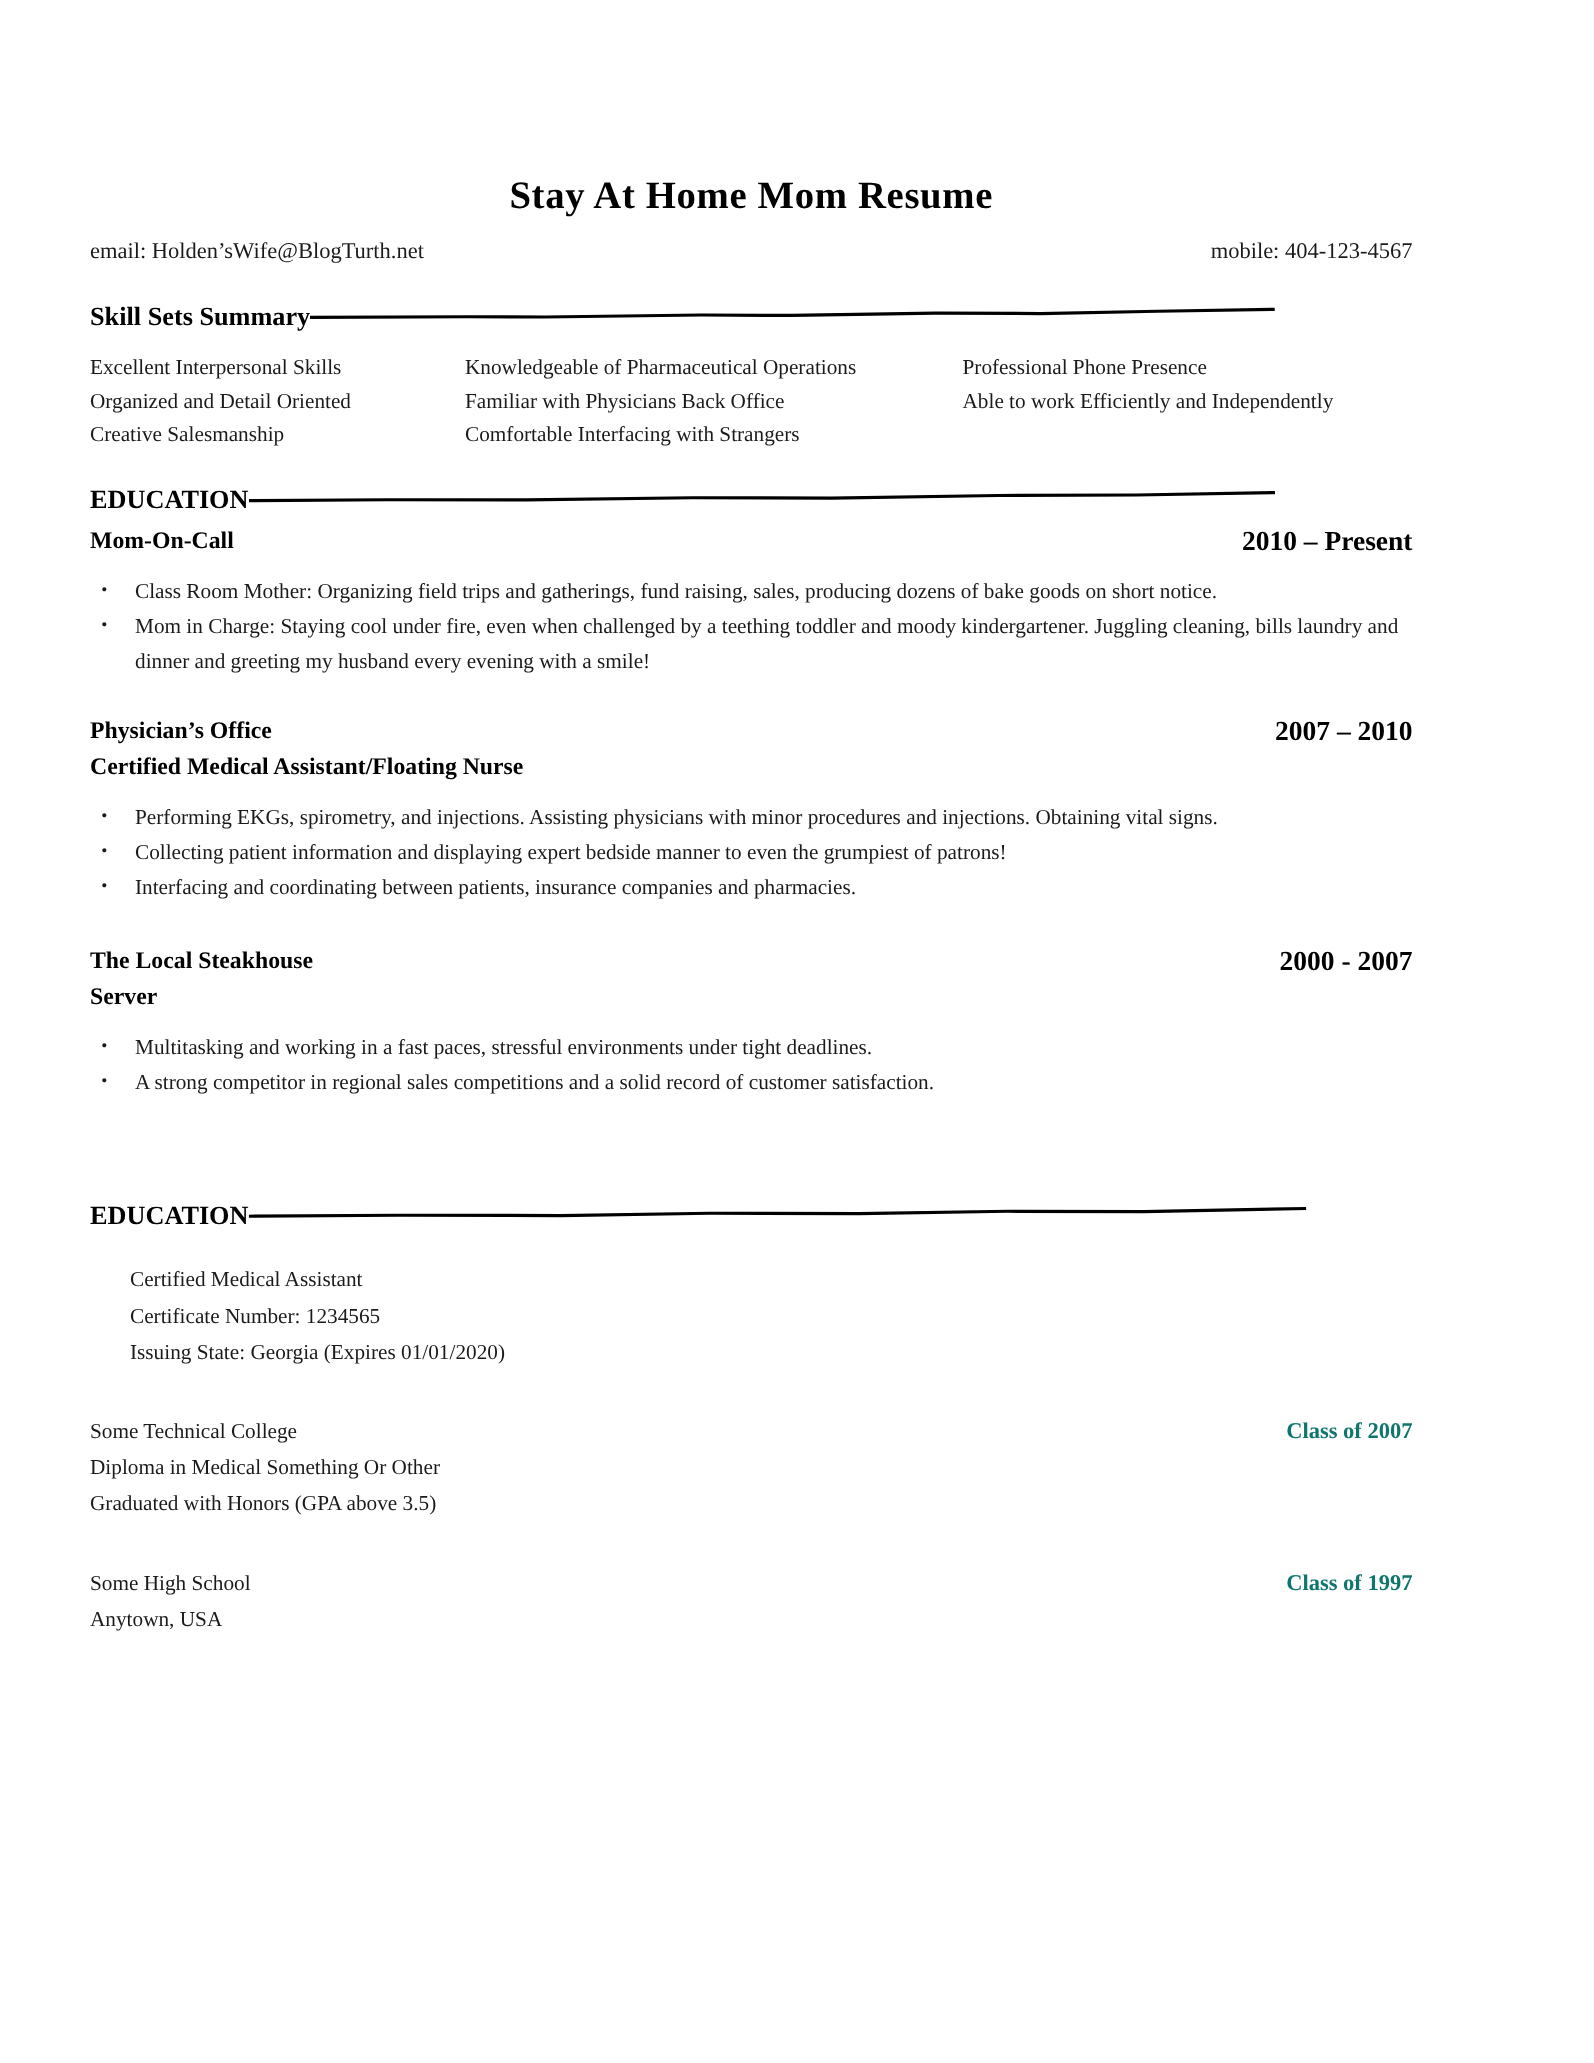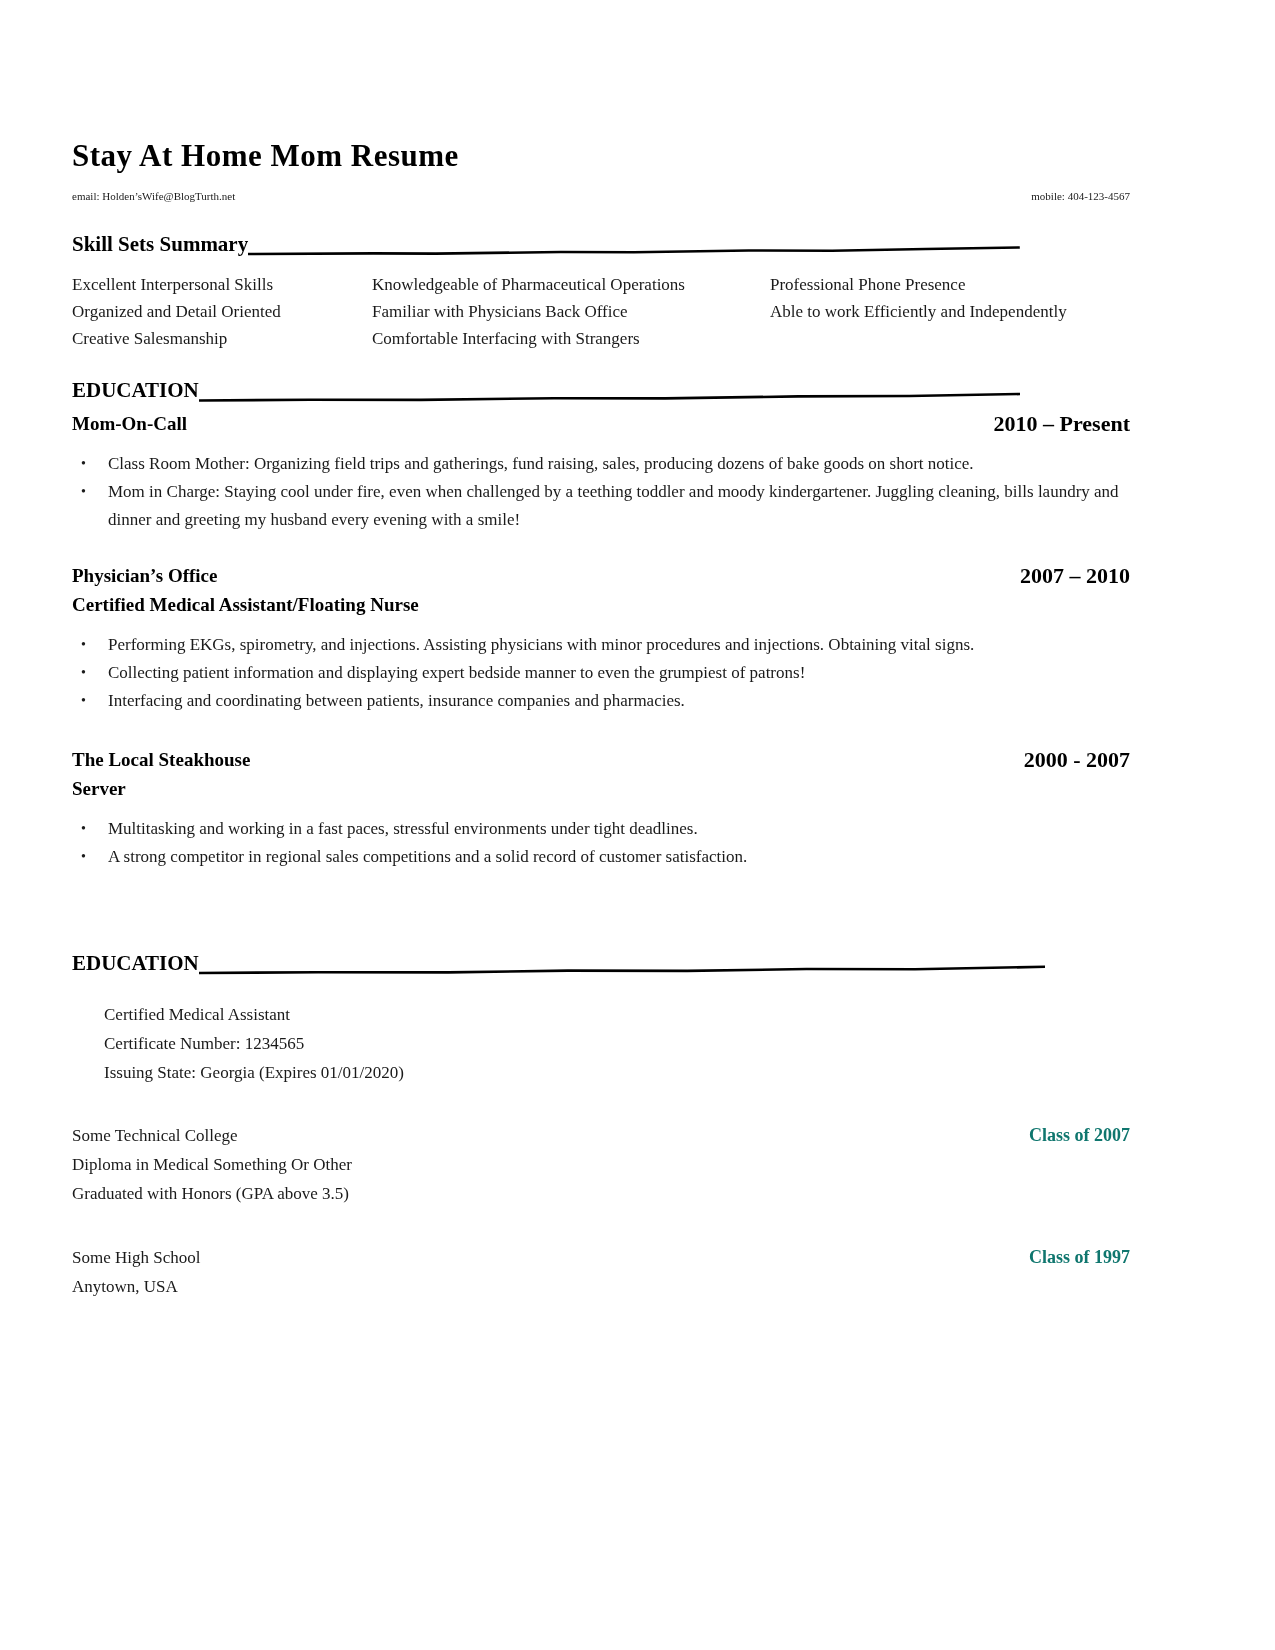--- a/index.html
+++ b/index.html
@@ -13,36 +13,36 @@
     font-family: "Liberation Serif", "DejaVu Serif", serif;
     color: #1a1a1a;
     -webkit-font-smoothing: antialiased;
   }
   .page {
     padding: 138px 145px 60px 72px; 
     box-sizing: border-box;
     width: 1275px;
   }
   .title {
-    text-align: left;
+    text-align: center;
     font-size: 31px;
     font-weight: bold;
     color: #000;
     margin: 0;
     letter-spacing: 0.5px;
   }
   .contact-row {
     margin-top: 16px;
     display: flex;
     justify-content: space-between;
-    font-size: 11px;
+    font-size: 18px;
   }
   .sec-head {
     display: flex;
-    align-items: flex-end;
+    align-items: flex-start;
   }
   .sec-title {
     font-size: 21px;
     font-weight: bold;
     color: #000;
     white-space: nowrap;
   }
   .sec-rule {
     flex: 1;
     height: 16px;

